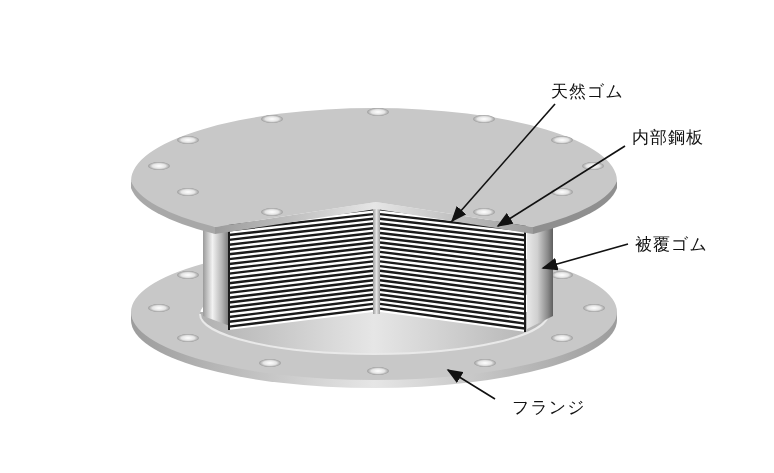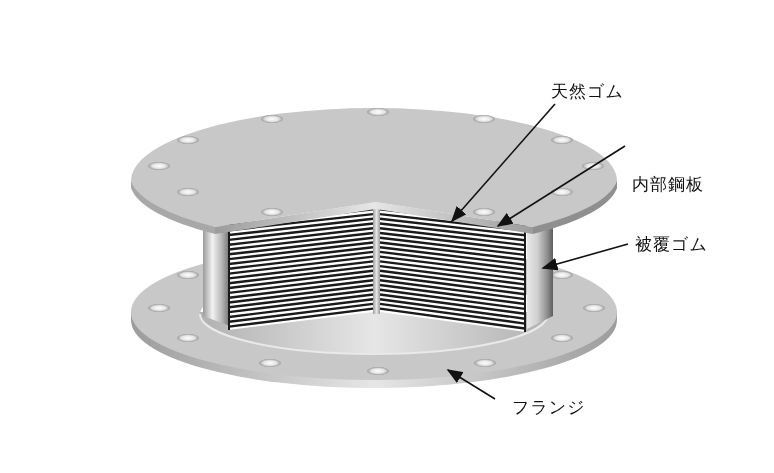--- a/index.html
+++ b/index.html
@@ -146,16 +146,16 @@
 
     <g stroke="#111111" stroke-width="1.6" fill="none">
       <line x1="555" y1="88" x2="452" y2="205" marker-end="url(#arrowhead)"></line>
       <line x1="625" y1="130" x2="498" y2="210" marker-end="url(#arrowhead)"></line>
       <line x1="628" y1="228" x2="543" y2="252" marker-end="url(#arrowhead)"></line>
       <line x1="495" y1="383" x2="448" y2="354" marker-end="url(#arrowhead)"></line>
     </g>
   </svg>
 
   <div class="label" style="left:551px; top:64px;">天然ゴム</div>
-  <div class="label" style="left:632px; top:110px;margin-top:47px;">内部鋼板</div>
+  <div class="label" style="left:632px; top:110px;">内部鋼板</div>
   <div class="label" style="left:512px; top:380px;">フランジ</div>
   <div class="label" style="left:635px; top:217px;">被覆ゴム</div>
 </div>
 
 </body></html>

